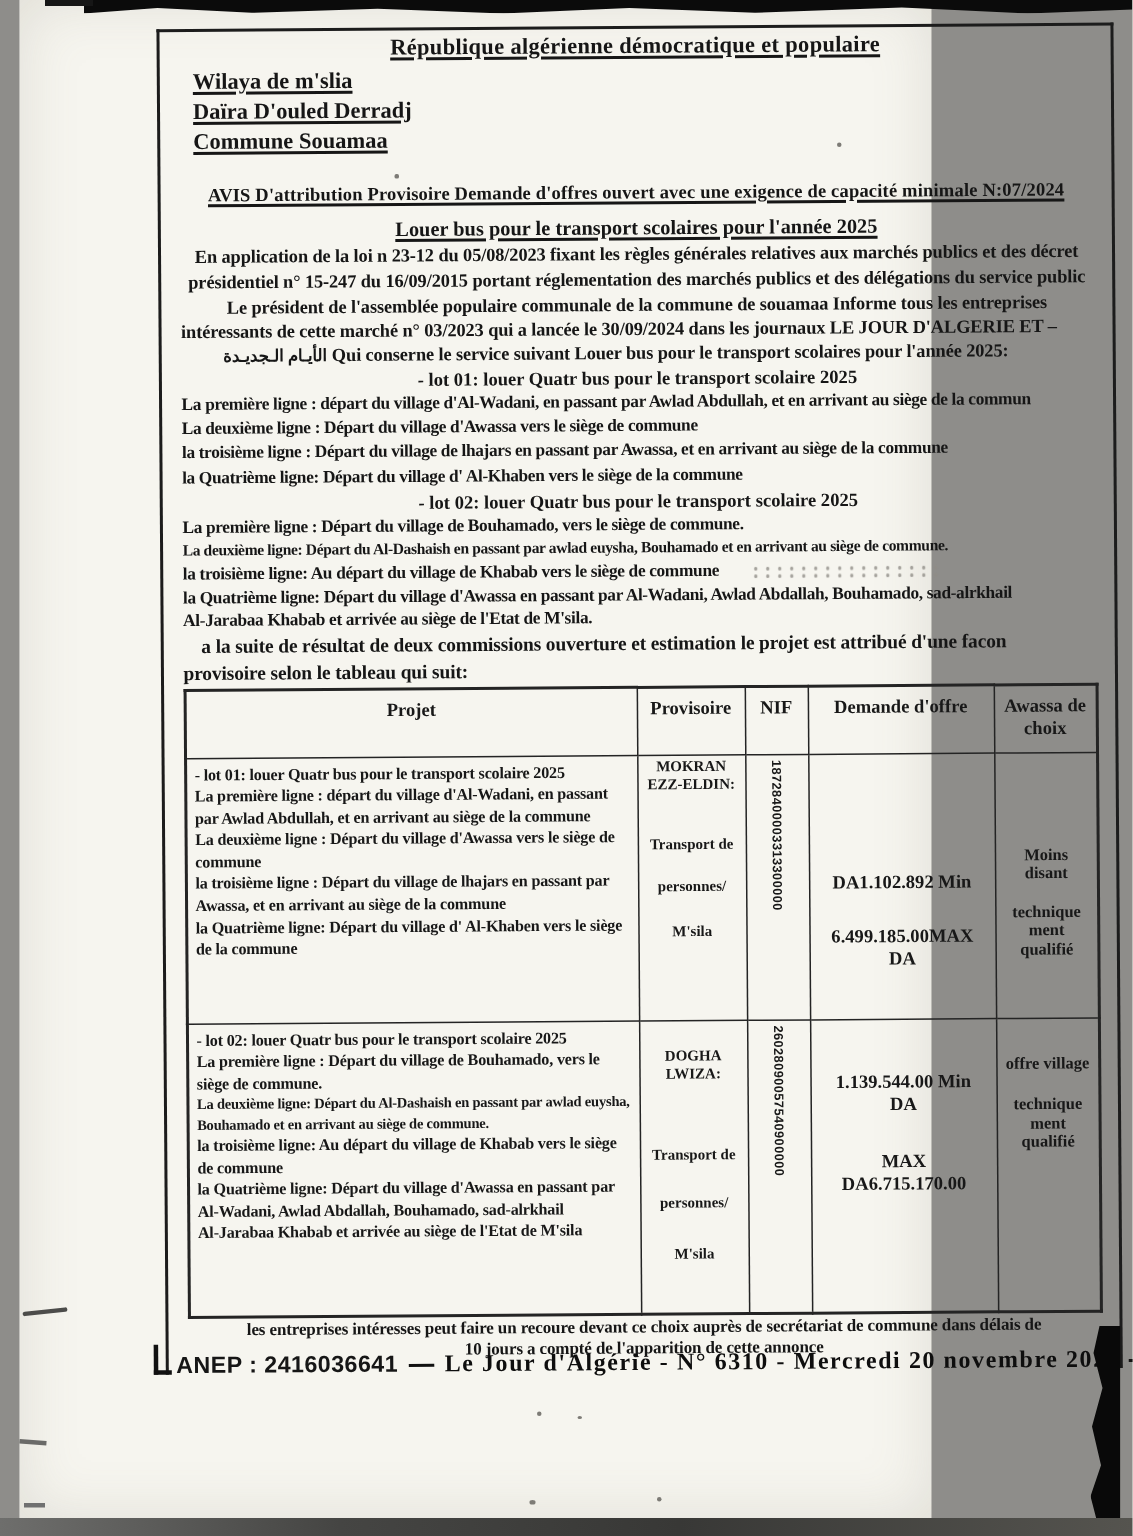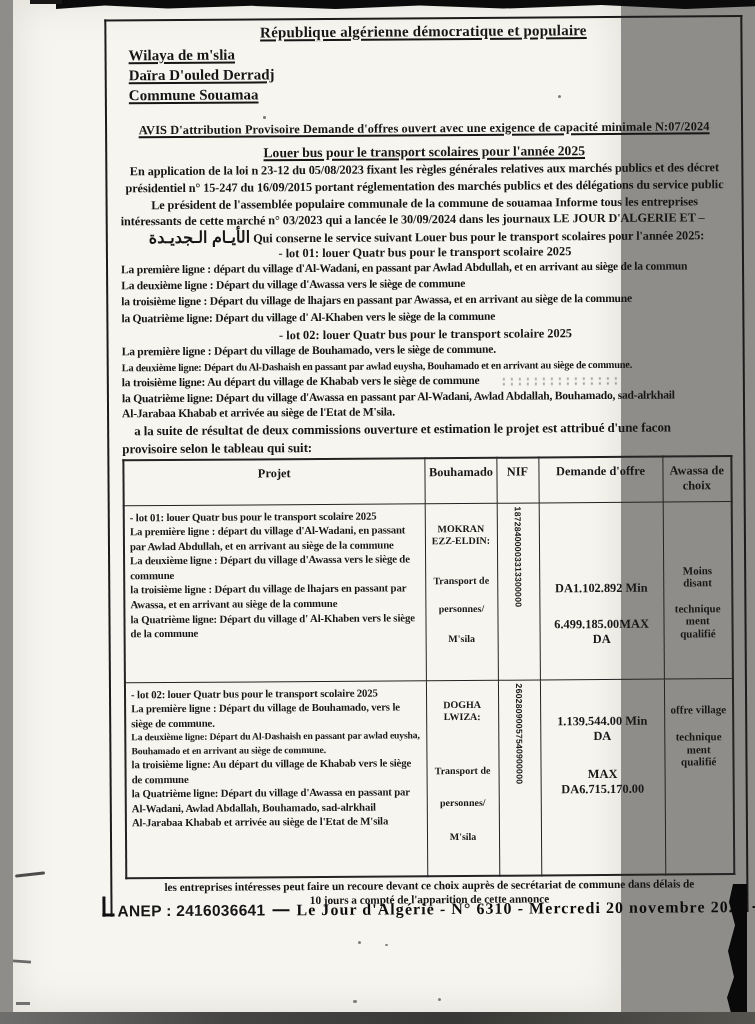--- a/index.html
+++ b/index.html
@@ -30,21 +30,21 @@
 
   .republic { top:4px; font-size:15px; letter-spacing:0.2px; }
   .who { top:25px; left:22px; font-size:15px; line-height:19px; }
   .who div { margin-bottom:1px; }
   .avis { top:102px; font-size:12.4px; letter-spacing:0.1px; }
   .subject { top:125px; font-size:13.6px; }
   .legal { top:142px; font-size:12.3px; line-height:16.5px; letter-spacing:-0.1px; }
   .announce { top:177px; font-size:12.3px; line-height:15.8px; letter-spacing:-0.1px; }
   .announce .l1 { text-align:center; }
   .announce .l3 { margin-left:28px; }
-  .ar { font-family:Liberation Sans, sans-serif; font-size:16px; }
+  .ar { font-family:Liberation Serif, serif; font-size:11px; }
   .lot-title1 { top:226px; font-size:12.4px; }
   .lot-lines1 { top:241px; font-size:11.6px; line-height:16.2px; letter-spacing:-0.25px; }
   .lot-title2 { top:308px; font-size:12.4px; }
   .lot-lines2 { top:323px; font-size:11.6px; line-height:15.6px; letter-spacing:-0.25px; }
   .lot-lines2 .small { font-size:10.4px; }
   .intro { top:401px; font-size:13px; line-height:17.5px; letter-spacing:-0.1px; }
   .intro .l1 { text-indent:12px; }
 
   .inline-smudge {
     display:inline-block; width:128px; height:9px; margin-left:20px;
@@ -71,21 +71,21 @@
   td.ent { text-align:center; font-size:10px; line-height:12px; }
   td.mont { text-align:center; font-size:12.4px; line-height:14px; }
   td.pause { text-align:center; font-size:11px; line-height:12.5px; padding:2px 5px; }
   td.nifcell { padding:3px 0; }
   .nif {
     writing-mode:vertical-rl; text-orientation:mixed; margin:0 auto;
     font-family:"Liberation Sans", sans-serif; font-weight:700;
     font-size:8.6px; letter-spacing:0.25px; white-space:nowrap;
   }
   tr.row1 { height:177px; } tr.row2 { height:196px; }
-  .r1 .ent-name { margin-top:17px; } .r1 .ent-a { margin-top:28px; } .r1 .ent-b { margin-top:16px; } .r1 .ent-c { margin-top:18px; }
+  .r1 .ent-name { margin-top:0; } .r1 .ent-a { margin-top:28px; } .r1 .ent-b { margin-top:16px; } .r1 .ent-c { margin-top:18px; }
   .r2 .ent-name { margin-top:16px; } .r2 .ent-a { margin-top:42px; } .r2 .ent-b { margin-top:20px; } .r2 .ent-c { margin-top:22px; }
   .r1 .m1 { margin-top:76px; } .r1 .m2 { margin-top:22px; } .r1 .m3 { margin-top:1px; }
   .r2 .m1 { margin-top:32px; } .r2 .m2 { margin-top:1px; } .r2 .m3 { margin-top:24px; } .r2 .m4 { margin-top:1px;text-align:center; }
   .r1 .p1 { margin-top:60px; } .r1 .p2 { margin-top:13px; }
   .r2 .p1 { margin-top:22px; } .r2 .p2 { margin-top:15px; }
 
   .note { top:860px; font-size:11.4px; line-height:13.6px; letter-spacing:-0.1px; }
 
   
   .footer {
@@ -182,21 +182,21 @@
         <colgroup>
           <col class="col-projet">
             <col class="col-ent">
             <col class="col-nif">
             <col class="col-mont">
             <col class="col-pause">
         </colgroup>
         <tbody>
             <tr>
           <th class="c">Projet</th>
-          <th class="c">Bouhamado</th>
+          <th class="c">Provisoire</th>
           <th class="c">NIF</th>
           <th class="c">Demande d'offre</th>
           <th class="c">Awassa de choix</th>
         </tr>
         <tr class="row1 r1">
           <td class="projet">
             <div class="ptitle">- lot 01: louer Quatr bus pour le transport scolaire 2025</div>
             <div class="pline">La première ligne : départ du village d'Al-Wadani, en passant par Awlad Abdullah, et en arrivant au siège de la commune</div>
             <div class="pline">La deuxième ligne : Départ du village d'Awassa vers le siège de commune</div>
             <div class="pline">la troisième ligne : Départ du village de lhajars  en passant par Awassa, et en arrivant au  siège de la commune</div>

